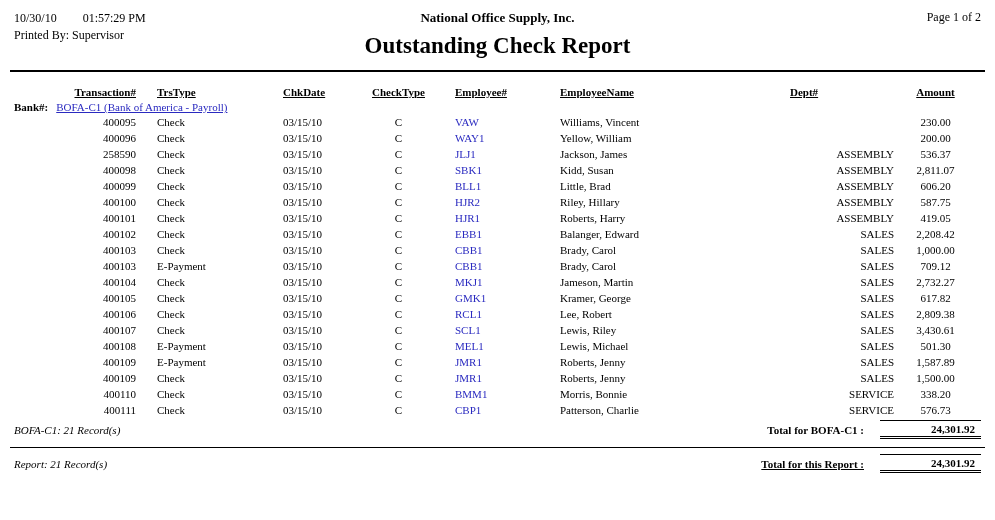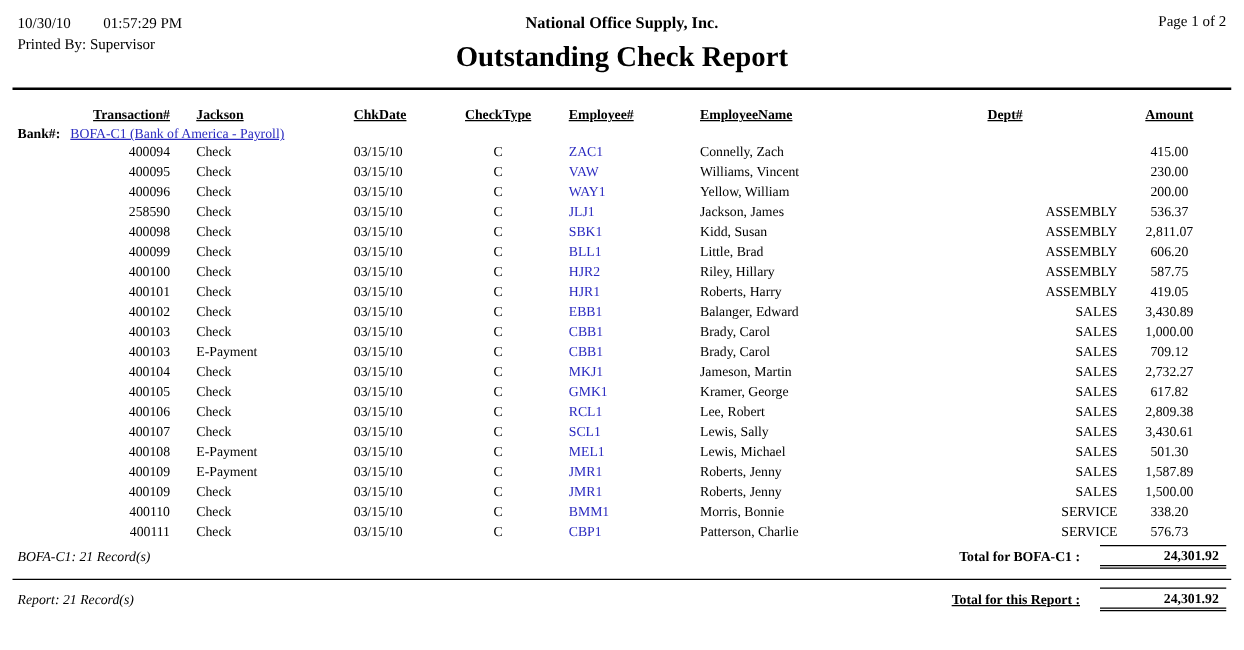--- a/index.html
+++ b/index.html
@@ -87,46 +87,36 @@
         <col style="width:95px">
         <col style="width:75px">
       <col style="width:105px">
         <col style="width:225px">
         <col style="width:130px">
         <col style="width:85px">
     </colgroup>
     <thead>
       <tr class="head-row">
         <th class="c-trans">Transaction#</th>
-        <th class="c-trstype">Jackson</th>
+        <th class="c-trstype">TrsType</th>
         <th class="c-chkdate">ChkDate</th>
         <th class="c-checktype">CheckType</th>
         <th class="c-emp" style="color:#000">Employee#</th>
         <th class="c-name">EmployeeName</th>
         <th class="h-dept">Dept#</th>
         <th class="c-amount">Amount</th>
       </tr>
       <tr class="bank-row">
         <td colspan="8">
           <span class="bank-label">Bank#:</span><span class="bank-value">BOFA-C1 (Bank of America - Payroll)</span>
         </td>
       </tr>
     </thead>
     <tbody>
         <tr>
-      <td class="c-trans">400094</td>
-      <td class="c-trstype">Check</td>
-      <td class="c-chkdate">03/15/10</td>
-      <td class="c-checktype">C</td>
-      <td class="c-emp">ZAC1</td>
-      <td class="c-name">Connelly, Zach</td>
-      <td class="c-dept"></td>
-      <td class="c-amount">415.00</td>
-    </tr>
-        <tr>
       <td class="c-trans">400095</td>
       <td class="c-trstype">Check</td>
       <td class="c-chkdate">03/15/10</td>
       <td class="c-checktype">C</td>
       <td class="c-emp">VAW</td>
       <td class="c-name">Williams, Vincent</td>
       <td class="c-dept"></td>
       <td class="c-amount">230.00</td>
     </tr>
         <tr>
@@ -190,21 +180,21 @@
       <td class="c-amount">419.05</td>
     </tr>
         <tr>
       <td class="c-trans">400102</td>
       <td class="c-trstype">Check</td>
       <td class="c-chkdate">03/15/10</td>
       <td class="c-checktype">C</td>
       <td class="c-emp">EBB1</td>
       <td class="c-name">Balanger, Edward</td>
       <td class="c-dept">SALES</td>
-      <td class="c-amount">3,430.89</td>
+      <td class="c-amount">2,208.42</td>
     </tr>
         <tr>
       <td class="c-trans">400103</td>
       <td class="c-trstype">Check</td>
       <td class="c-chkdate">03/15/10</td>
       <td class="c-checktype">C</td>
       <td class="c-emp">CBB1</td>
       <td class="c-name">Brady, Carol</td>
       <td class="c-dept">SALES</td>
       <td class="c-amount">1,000.00</td>
@@ -248,21 +238,21 @@
       <td class="c-name">Lee, Robert</td>
       <td class="c-dept">SALES</td>
       <td class="c-amount">2,809.38</td>
     </tr>
         <tr>
       <td class="c-trans">400107</td>
       <td class="c-trstype">Check</td>
       <td class="c-chkdate">03/15/10</td>
       <td class="c-checktype">C</td>
       <td class="c-emp">SCL1</td>
-      <td class="c-name">Lewis, Sally</td>
+      <td class="c-name">Lewis, Riley</td>
       <td class="c-dept">SALES</td>
       <td class="c-amount">3,430.61</td>
     </tr>
         <tr>
       <td class="c-trans">400108</td>
       <td class="c-trstype">E-Payment</td>
       <td class="c-chkdate">03/15/10</td>
       <td class="c-checktype">C</td>
       <td class="c-emp">MEL1</td>
       <td class="c-name">Lewis, Michael</td>

